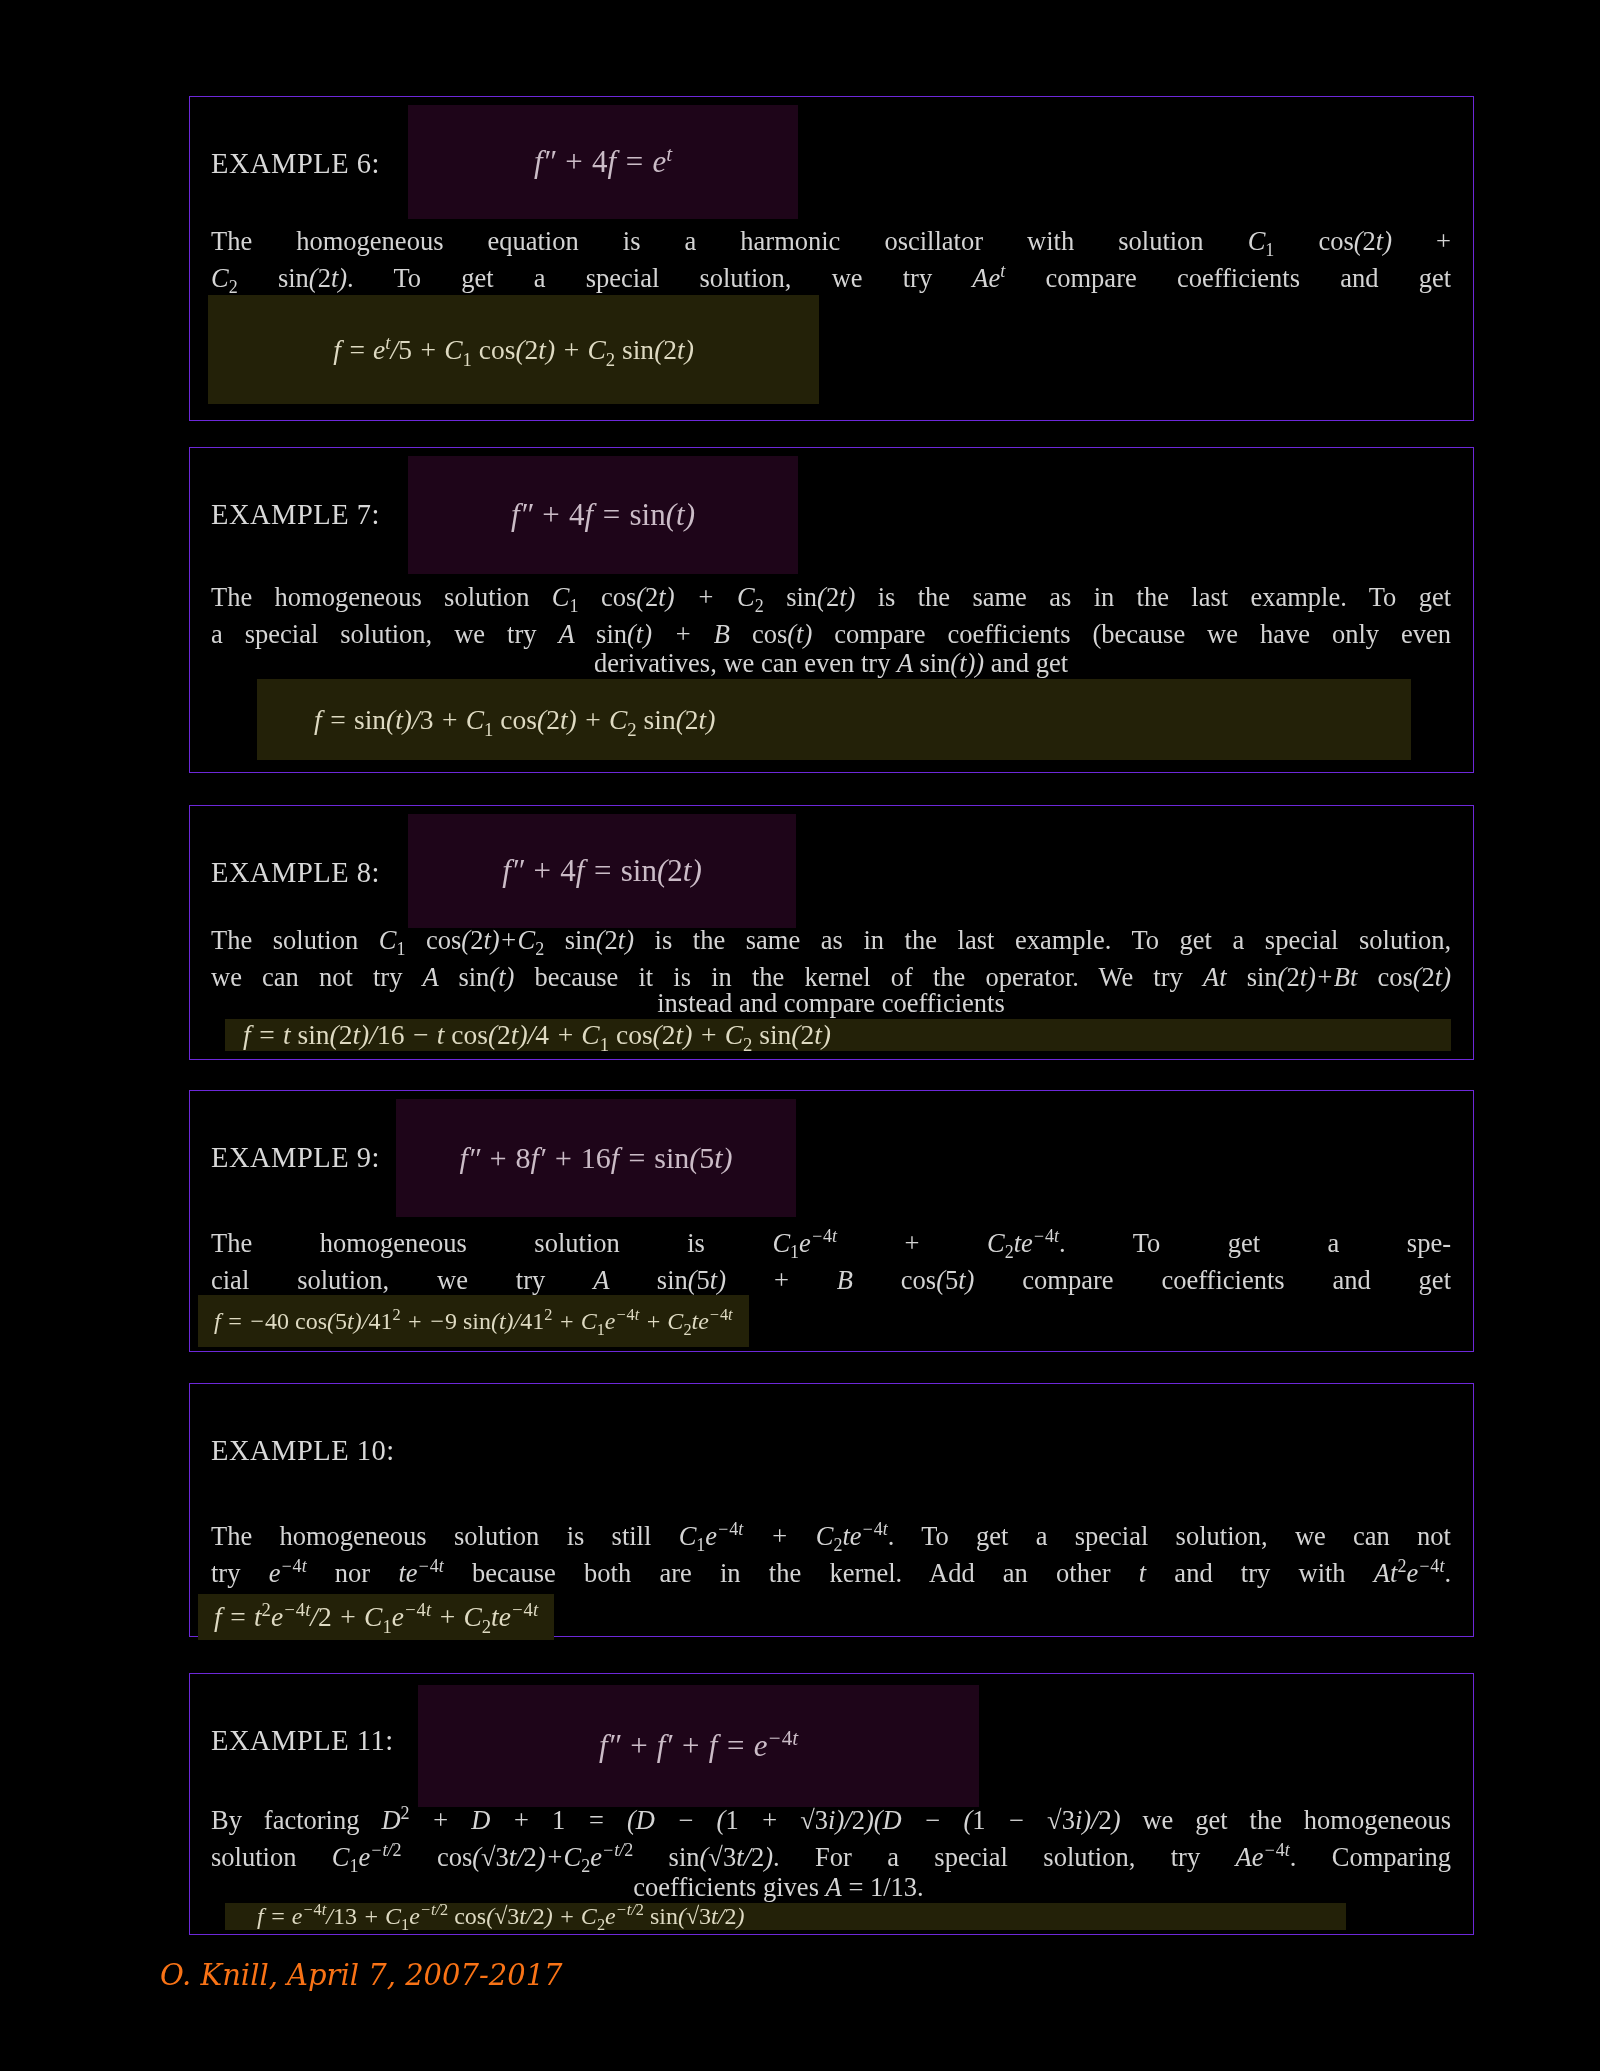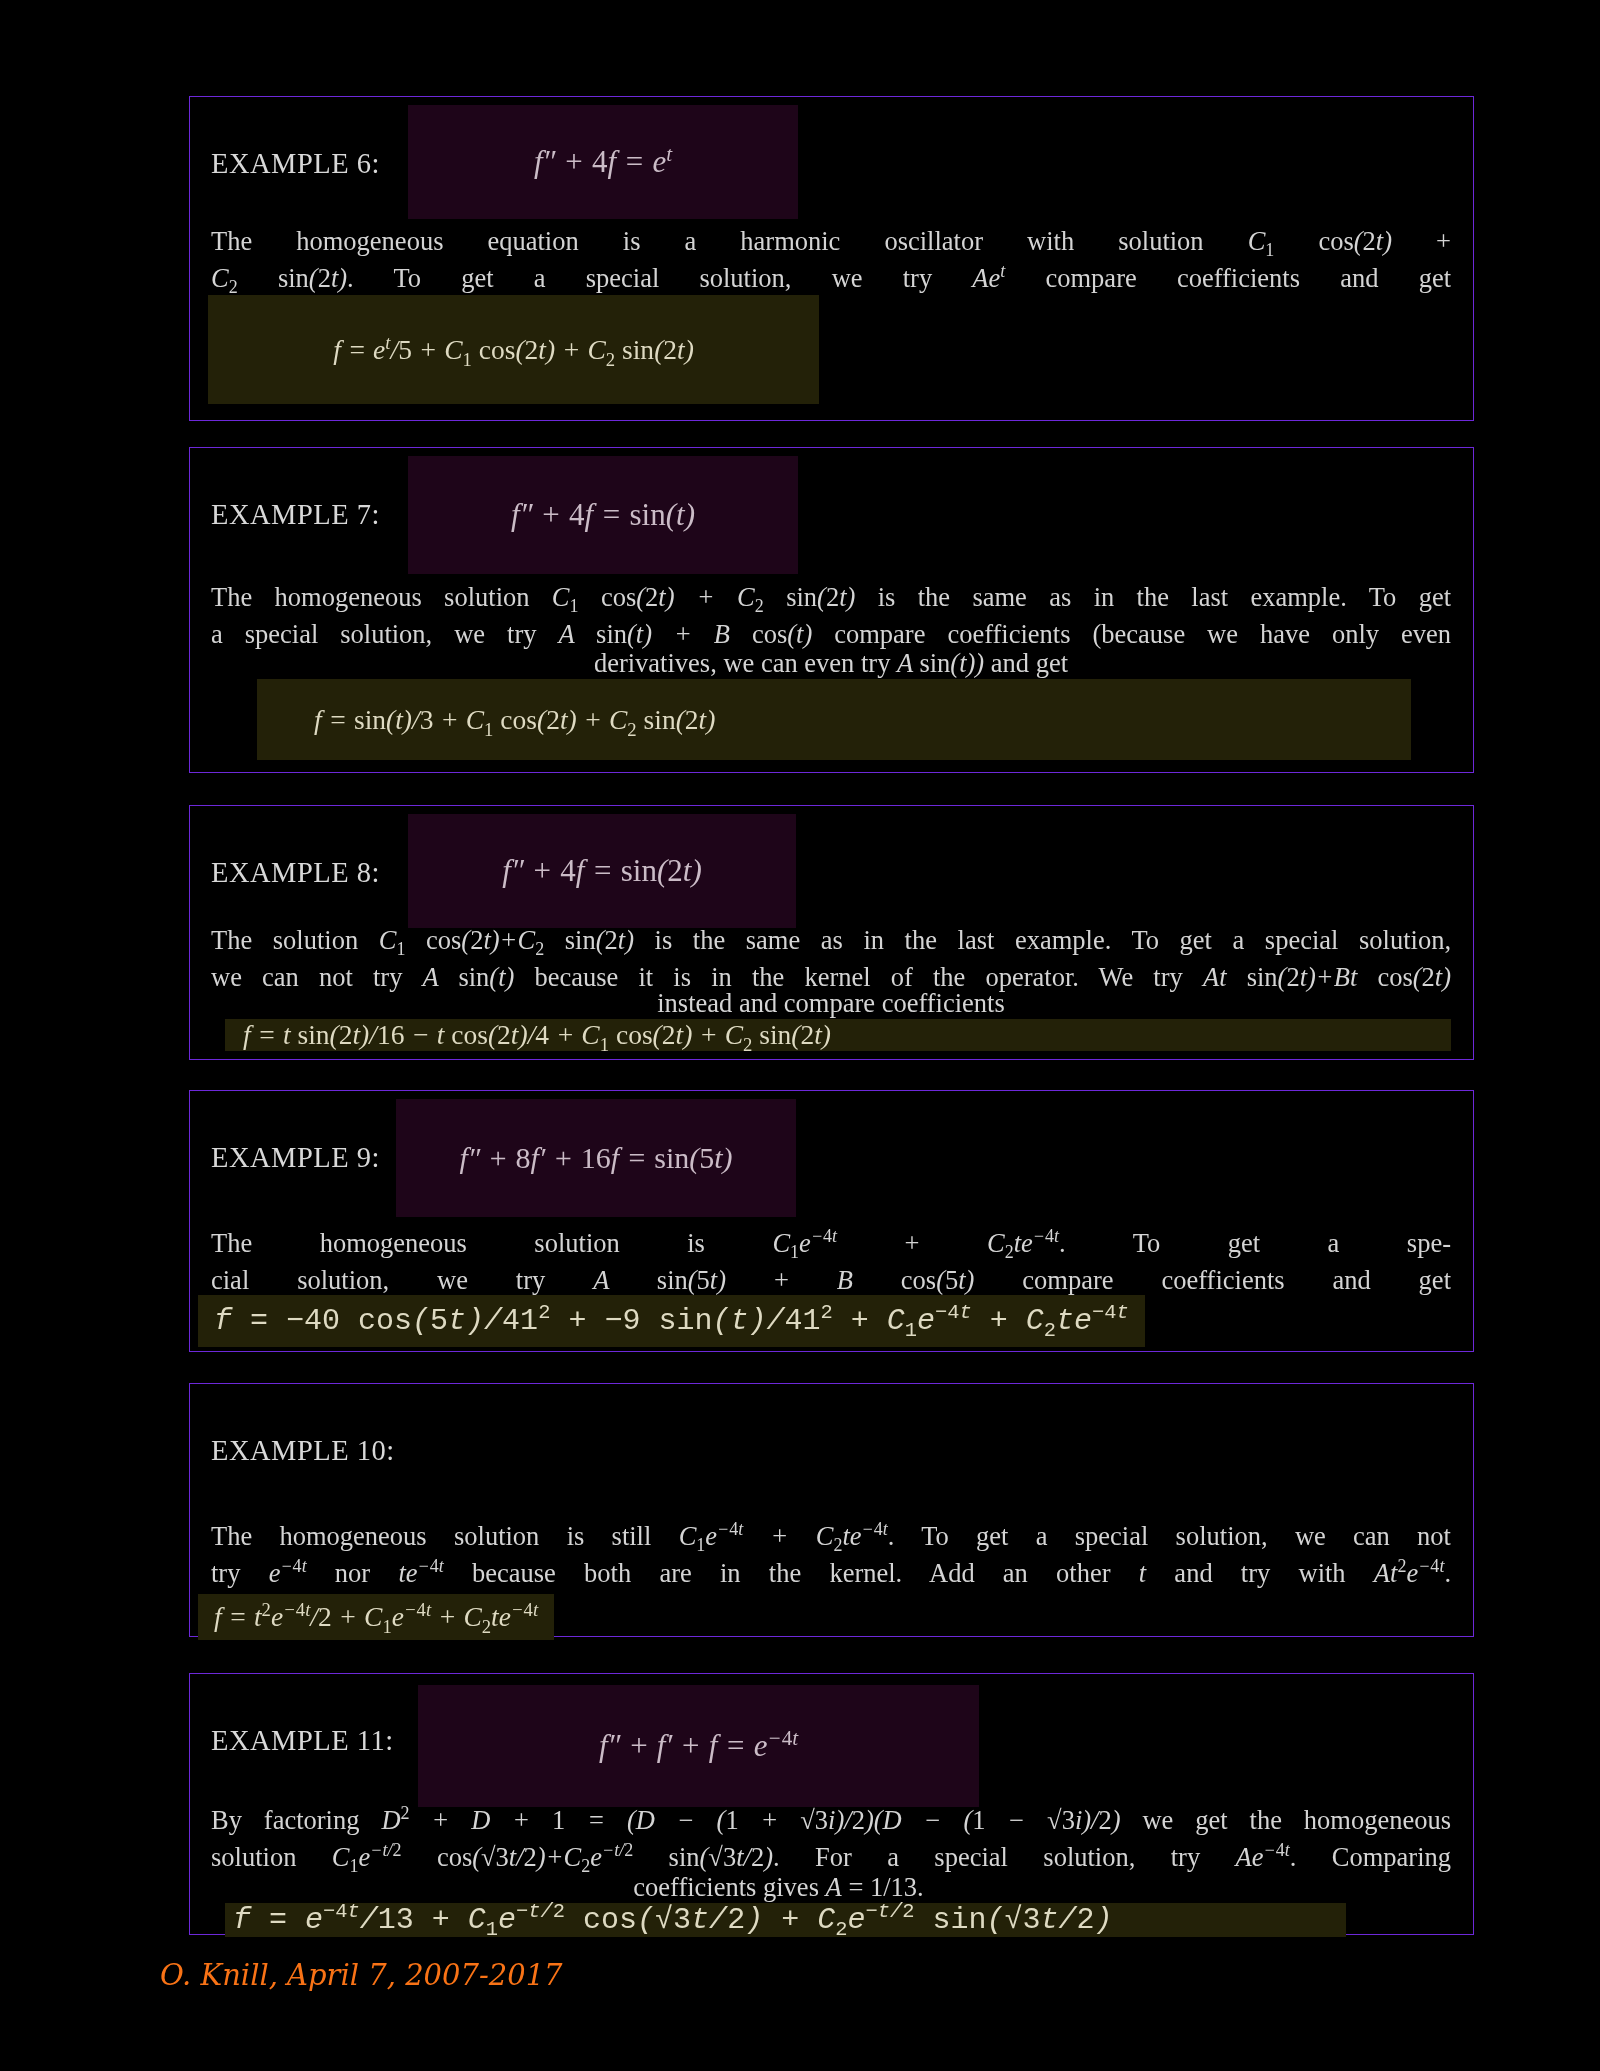--- a/index.html
+++ b/index.html
@@ -22,21 +22,21 @@
   .ex3 .eq-hl{left:218px;top:8px;width:388px;height:114px;}
   .ex4 .eq-hl{left:206px;top:8px;width:400px;height:118px;}
   .ex5 .eq-hl{left:228px;top:8px;width:500px;height:120px;}
   .ex6 .eq-hl{left:228px;top:11px;width:561px;height:122px;}
 
   .math{font-style:italic;}
   .math .rm, i .rm{font-style:normal;}
   .eq{font-size:31px;color:#cbbcc7;white-space:nowrap;}
   .ex4 .eq{font-size:30px;}
   .sol{font-size:27.5px;color:#dedac2;white-space:nowrap;}
-  .ex4 .sol,.ex6 .sol{font-size:30px;font-family:Liberation Mono, monospace;}
+  .ex4 .sol,.ex6 .sol{font-size:24px;}
 
   .body{position:absolute;left:21px;right:22px;font-size:26.5px;line-height:37px;color:#d4d4d4;}
   .ex1 .body{top:126px}
   .ex2 .body{top:131px}
   .ex3 .body{top:116px}
   .ex4 .body{top:134px}
   .ex5 .body{top:134px}
   .ex6 .body{top:128px}
   .bline{height:37px;overflow:hidden;}
   .jline{text-align:justify;text-align-last:justify;}
@@ -49,21 +49,21 @@
   .ex2 .row{left:21px;right:22px;top:200px;height:112px;}
   .ex2 .sol-hl{flex:1;align-self:stretch;margin-left:46px;margin-right:40px;
                display:flex;align-items:center;padding-left:57px;}
   .ex3 .row{left:21px;right:22px;top:182px;height:60px;}
   .ex3 .sol-hl{margin-left:14px;align-self:stretch;display:flex;align-items:center;padding:0 18px;}
   .ex4 .sol-hl{position:absolute;left:8px;top:204px;height:52px;display:inline-flex;
                align-items:center;padding:0 16px;}
   .ex5 .sol-hl{position:absolute;left:8px;top:210px;height:46px;display:inline-flex;
                align-items:center;padding:0 16px;}
   .ex6 .row{left:21px;right:127px;top:198px;height:58px;}
-  .ex6 .sol-hl{flex:1;align-self:stretch;margin-left:14px;display:flex;align-items:center;padding-left:8px;}
+  .ex6 .sol-hl{flex:1;align-self:stretch;margin-left:14px;display:flex;align-items:center;padding-left:32px;}
 
   sup{font-size:68%;line-height:0;}
   sub{font-size:68%;line-height:0;}
 
   .footer{position:absolute;left:160px;top:1958px;font-style:italic;font-size:29px;color:#f97316;
           font-family:"DejaVu Serif","Liberation Serif",serif;}
 </style>
 </head>
 <body>
 

